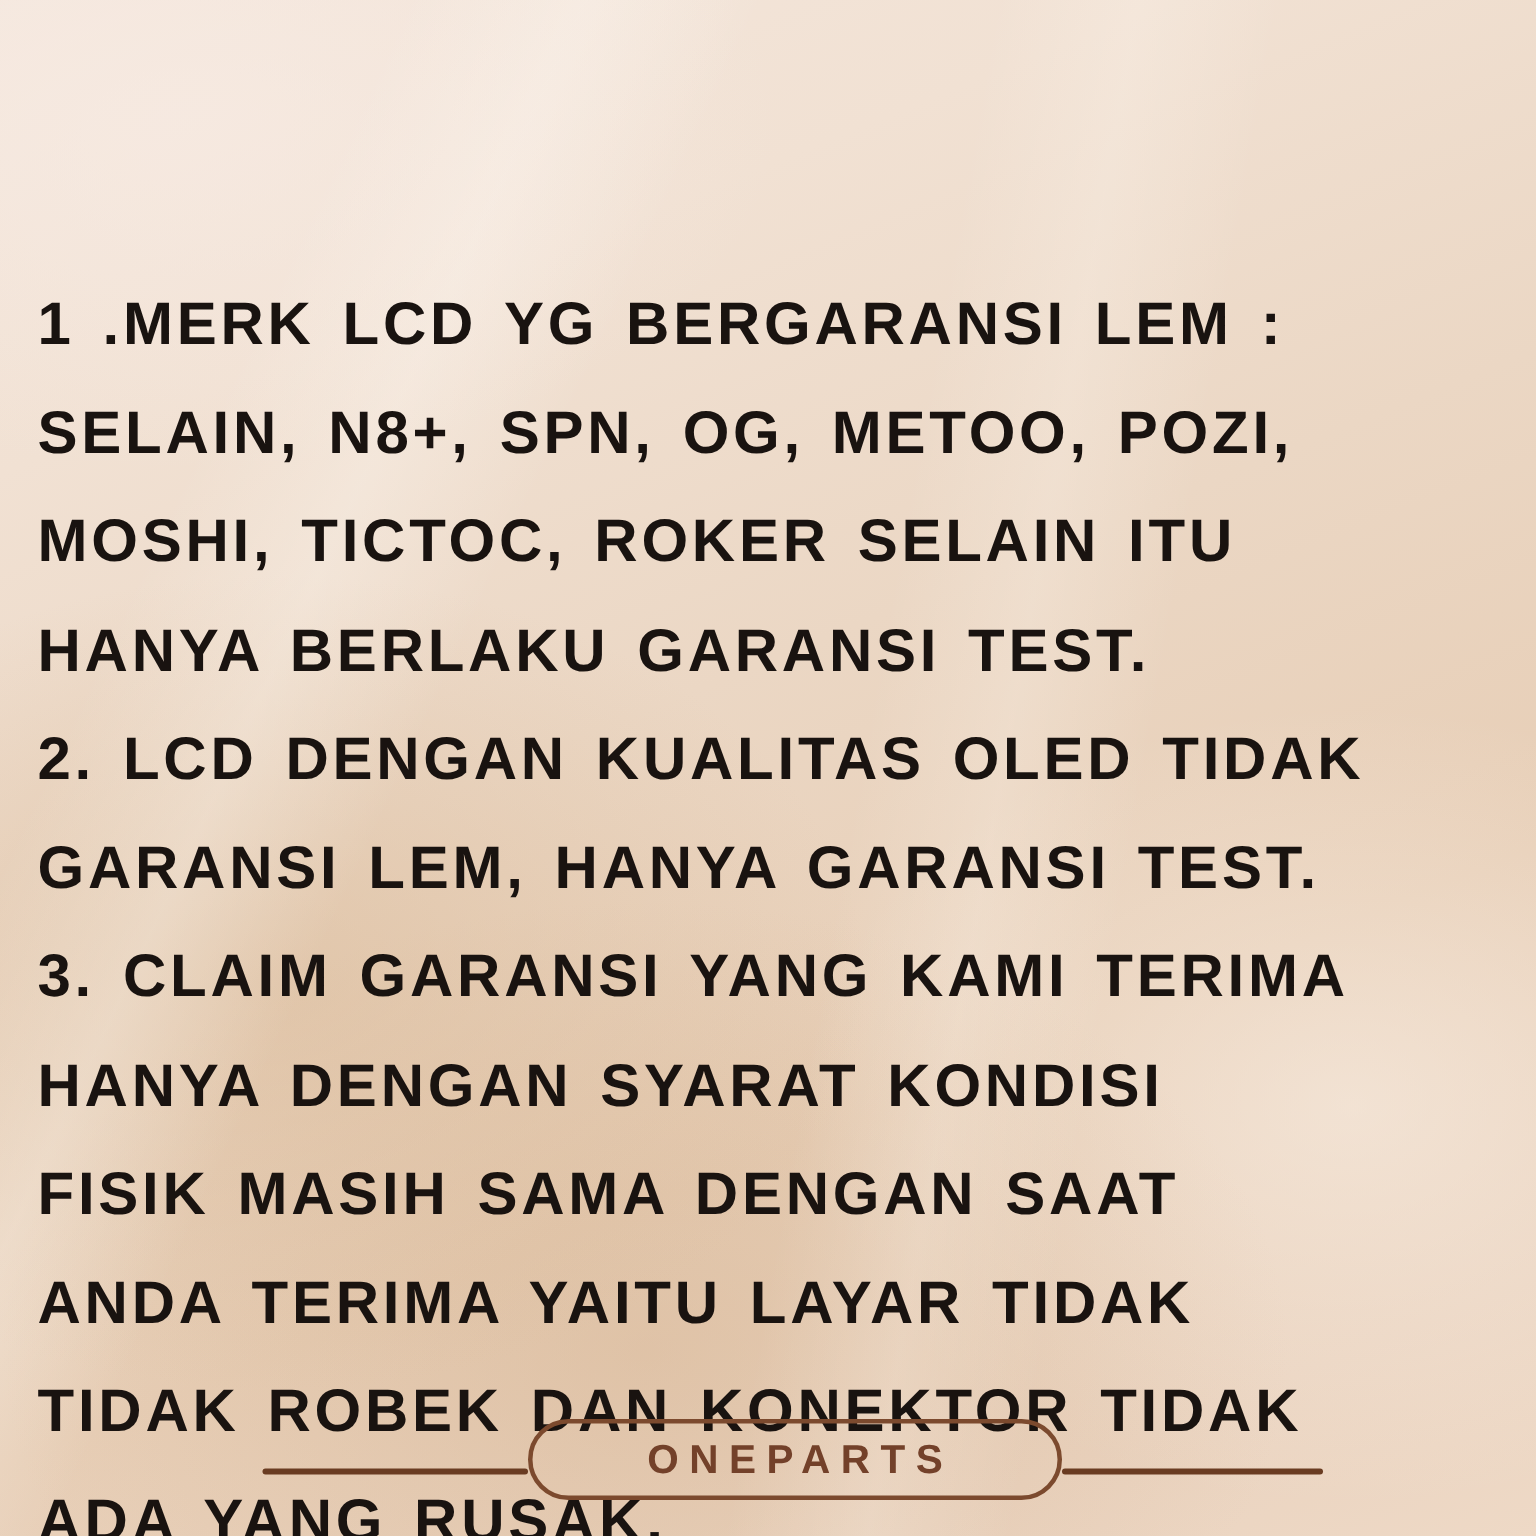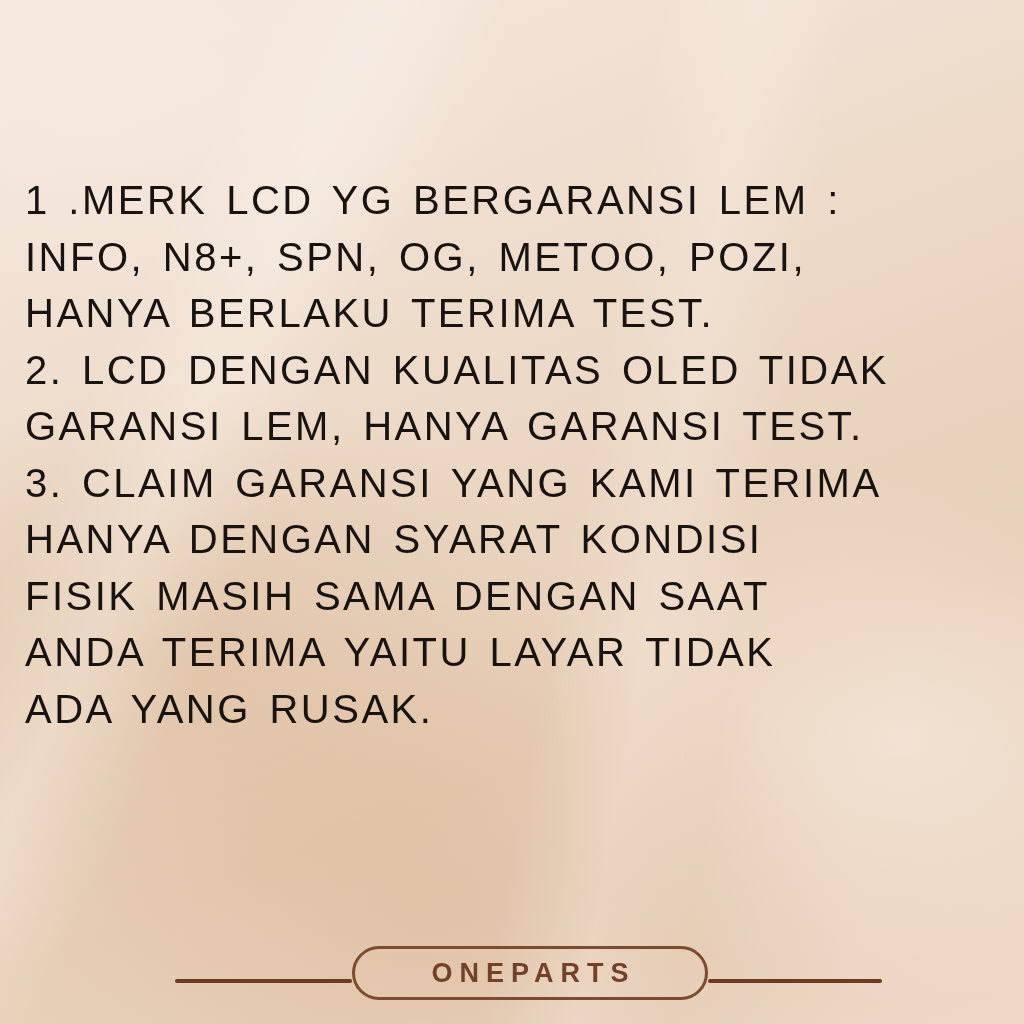--- a/index.html
+++ b/index.html
@@ -49,25 +49,26 @@
   .body-text {
     position: absolute;
     left: 25px;
     top: 172px;
     width: 985px;
   }
 
   .body-text .line {
     font-size: 40px;
     line-height: 56.5px;
-    font-weight: normal;
+    font-weight: bold;
     letter-spacing: 2.5px;
     word-spacing: 5px;
     color: #191310;
     white-space: nowrap;
+    margin-top: 16px;
   }
 
   .footer {
     position: absolute;
     left: 0;
     top: 0;
     width: 1024px;
     height: 1024px;
     pointer-events: none;
   }
@@ -107,28 +108,30 @@
 </head>
 <body>
 
 <div class="page">
 
   <div class="texture"></div>
 
 
   <div class="body-text">
     <div class="line">1 .MERK LCD YG BERGARANSI LEM :</div>
-    <div class="line">INFO, N8+, SPN, OG, METOO, POZI,</div>
-    <div class="line">HANYA BERLAKU TERIMA TEST.</div>
+    <div class="line">SELAIN, N8+, SPN, OG, METOO, POZI,</div>
+    <div class="line">MOSHI, TICTOC, ROKER SELAIN ITU</div>
+    <div class="line">HANYA BERLAKU GARANSI TEST.</div>
     <div class="line">2. LCD DENGAN KUALITAS OLED TIDAK</div>
     <div class="line">GARANSI LEM, HANYA GARANSI TEST.</div>
     <div class="line">3. CLAIM GARANSI YANG KAMI TERIMA</div>
     <div class="line">HANYA DENGAN SYARAT KONDISI</div>
     <div class="line">FISIK MASIH SAMA DENGAN SAAT</div>
     <div class="line">ANDA TERIMA YAITU LAYAR TIDAK</div>
+    <div class="line">TIDAK ROBEK DAN KONEKTOR TIDAK</div>
     <div class="line">ADA YANG RUSAK.</div>
   </div>
 
   <div class="footer">
     <div class="rule rule-left"></div>
     <div class="pill">
       <span class="badge-label">ONEPARTS</span>
     </div>
     <div class="rule rule-right"></div>
   </div>

